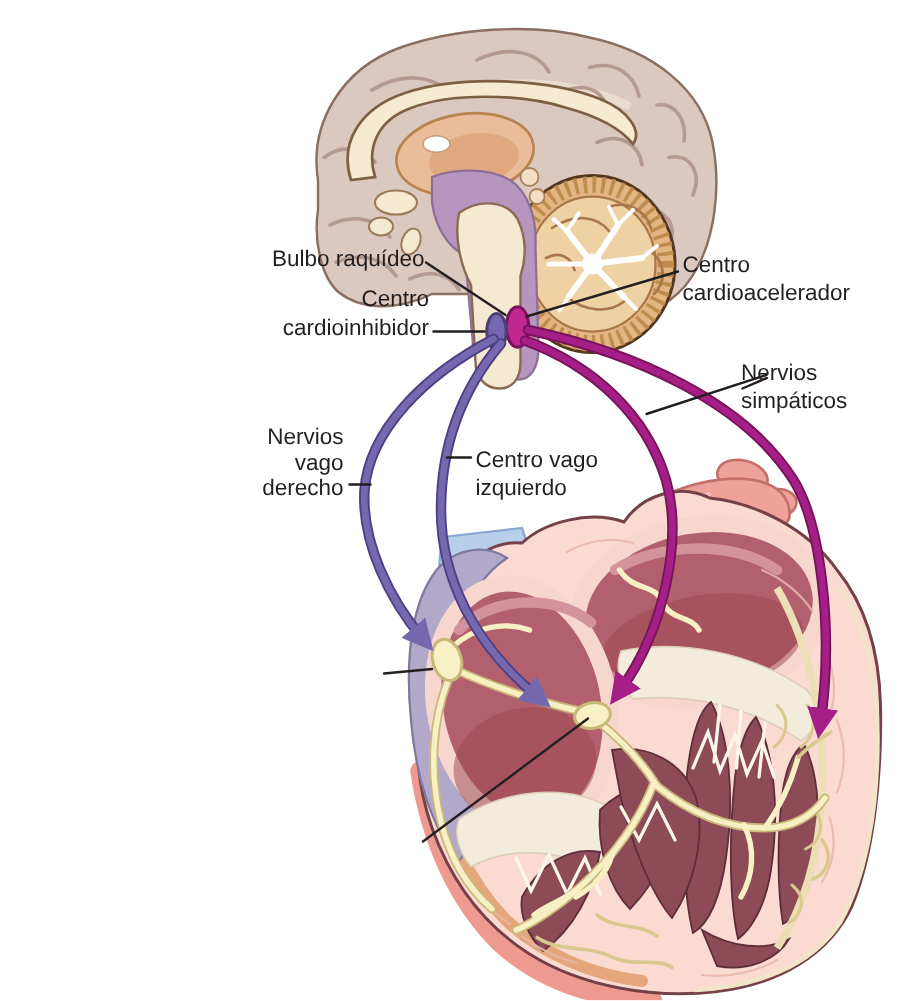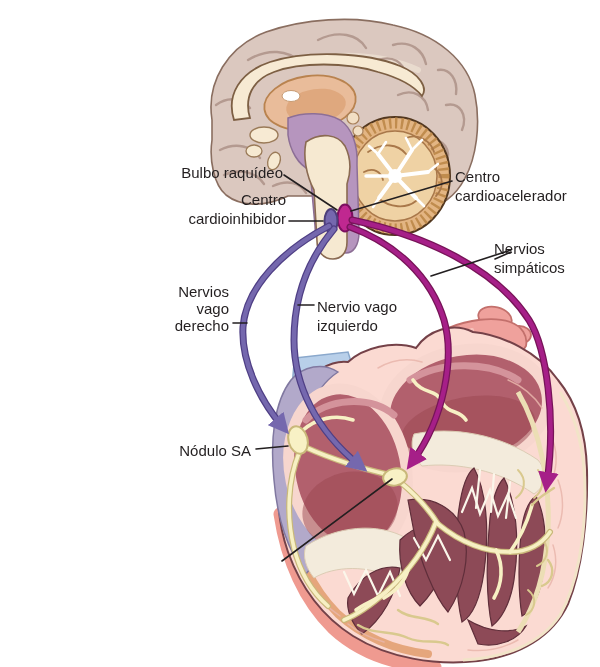--- a/index.html
+++ b/index.html
@@ -254,19 +254,18 @@
 <div class="lbl l" style="left:407px;top:167px;width:140px;">Centro
 cardioacelerador</div>
 
 <div class="lbl l" style="left:446px;top:239px;width:110px;">Nervios
 simpáticos</div>
 
 <div class="lbl r tight" style="left:86px;top:283px;width:95px;">Nervios
 vago
 derecho</div>
 
-<div class="lbl l" style="left:269px;top:297px;width:115px;">Nervio vago
+<div class="lbl l" style="left:269px;top:297px;width:115px;">Centro vago
 izquierdo</div>
 
-<div class="lbl r" style="left:110px;top:441px;width:93px;">Nódulo SA</div>
 
 
 </div>
 
 </body></html>

